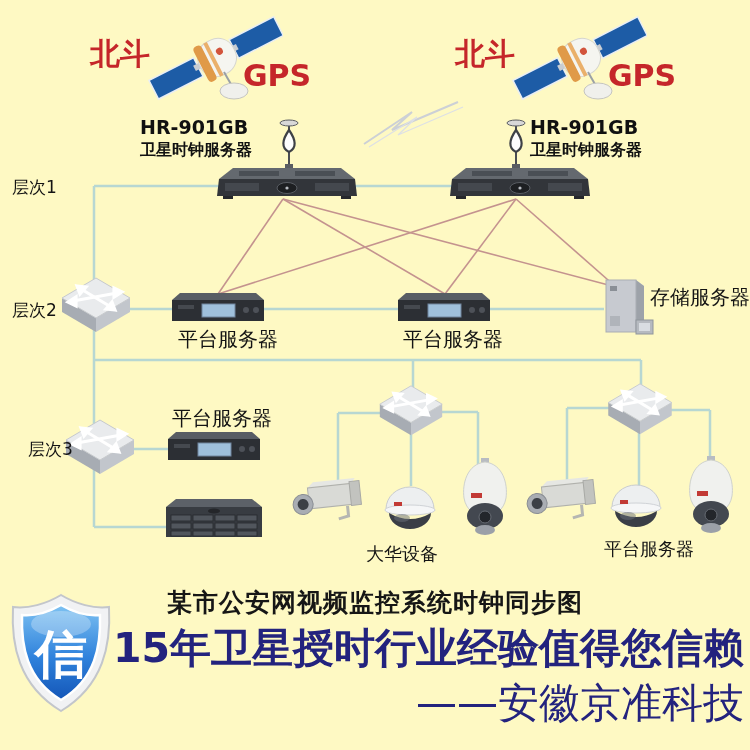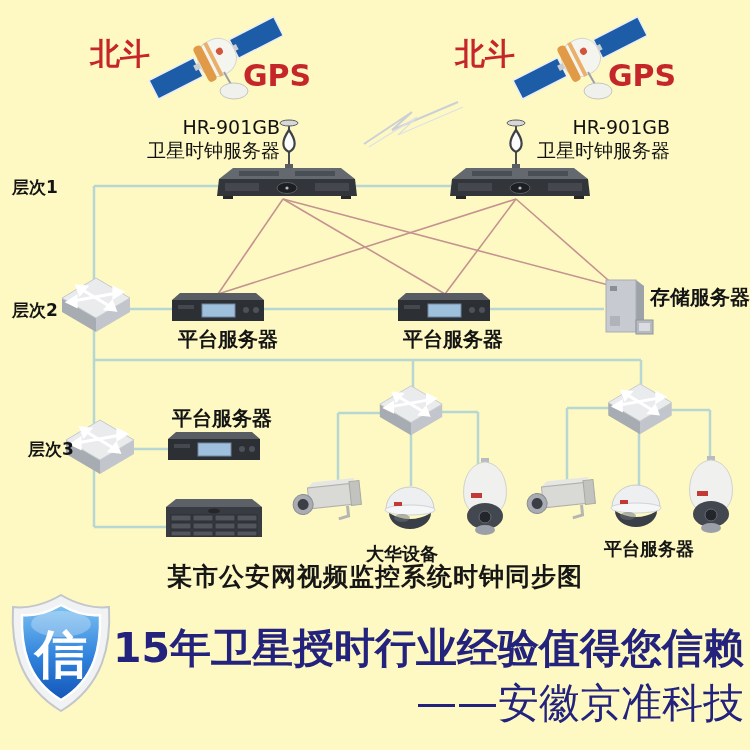--- a/index.html
+++ b/index.html
@@ -1,28 +1,28 @@
 <!DOCTYPE html>
 <html><head>
 <meta charset="utf-8">
 <style>
   html,body{margin:0;padding:0;background:#fff;}
   .canvas{position:relative;width:750px;height:750px;background:#fef9c3;overflow:hidden;
           font-family:"DejaVu Sans","Liberation Sans",sans-serif;}
   .lines-svg{position:absolute;left:0;top:0;z-index:1;}
   .dev{position:absolute;z-index:2;}
-  .lbl{position:absolute;z-index:3;color:#141414;font-weight:bold;white-space:nowrap;}
+  .lbl{position:absolute;z-index:3;color:#141414;font-weight:normal;white-space:nowrap;}
   .red-big{color:#c5262a;font-weight:bold;font-size:30px;z-index:3;position:absolute;white-space:nowrap;}
-  .hr-block{position:absolute;z-index:3;width:140px;text-align:right;color:#111;font-weight:normal;}
+  .hr-block{position:absolute;z-index:3;width:140px;text-align:left;color:#111;font-weight:bold;}
   .hr-model{font-size:19px;line-height:23px;}
-  .hr-name{font-size:19px;line-height:22px;}
+  .hr-name{font-size:16px;line-height:22px;}
   .layer-lbl{font-size:17px;}
   .dev-lbl{font-size:20px;}
   .cam-lbl{font-size:18px;}
-  .title{position:absolute;left:0;right:0;top:560px;text-align:center;z-index:3;
+  .title{position:absolute;left:0;right:0;top:586px;text-align:center;z-index:3;
          font-size:25px;font-weight:bold;color:#161616;letter-spacing:1px;}
   .banner-1{position:absolute;left:113px;top:621px;z-index:3;font-size:41px;font-weight:bold;color:#23237e;}
   .banner-2{position:absolute;right:6px;top:676px;z-index:3;font-size:41px;font-weight:normal;color:#23237e;}
 </style>
 </head>
 <body>
 
 <div class="canvas">
 
   <svg class="lines-svg" width="750" height="750">

